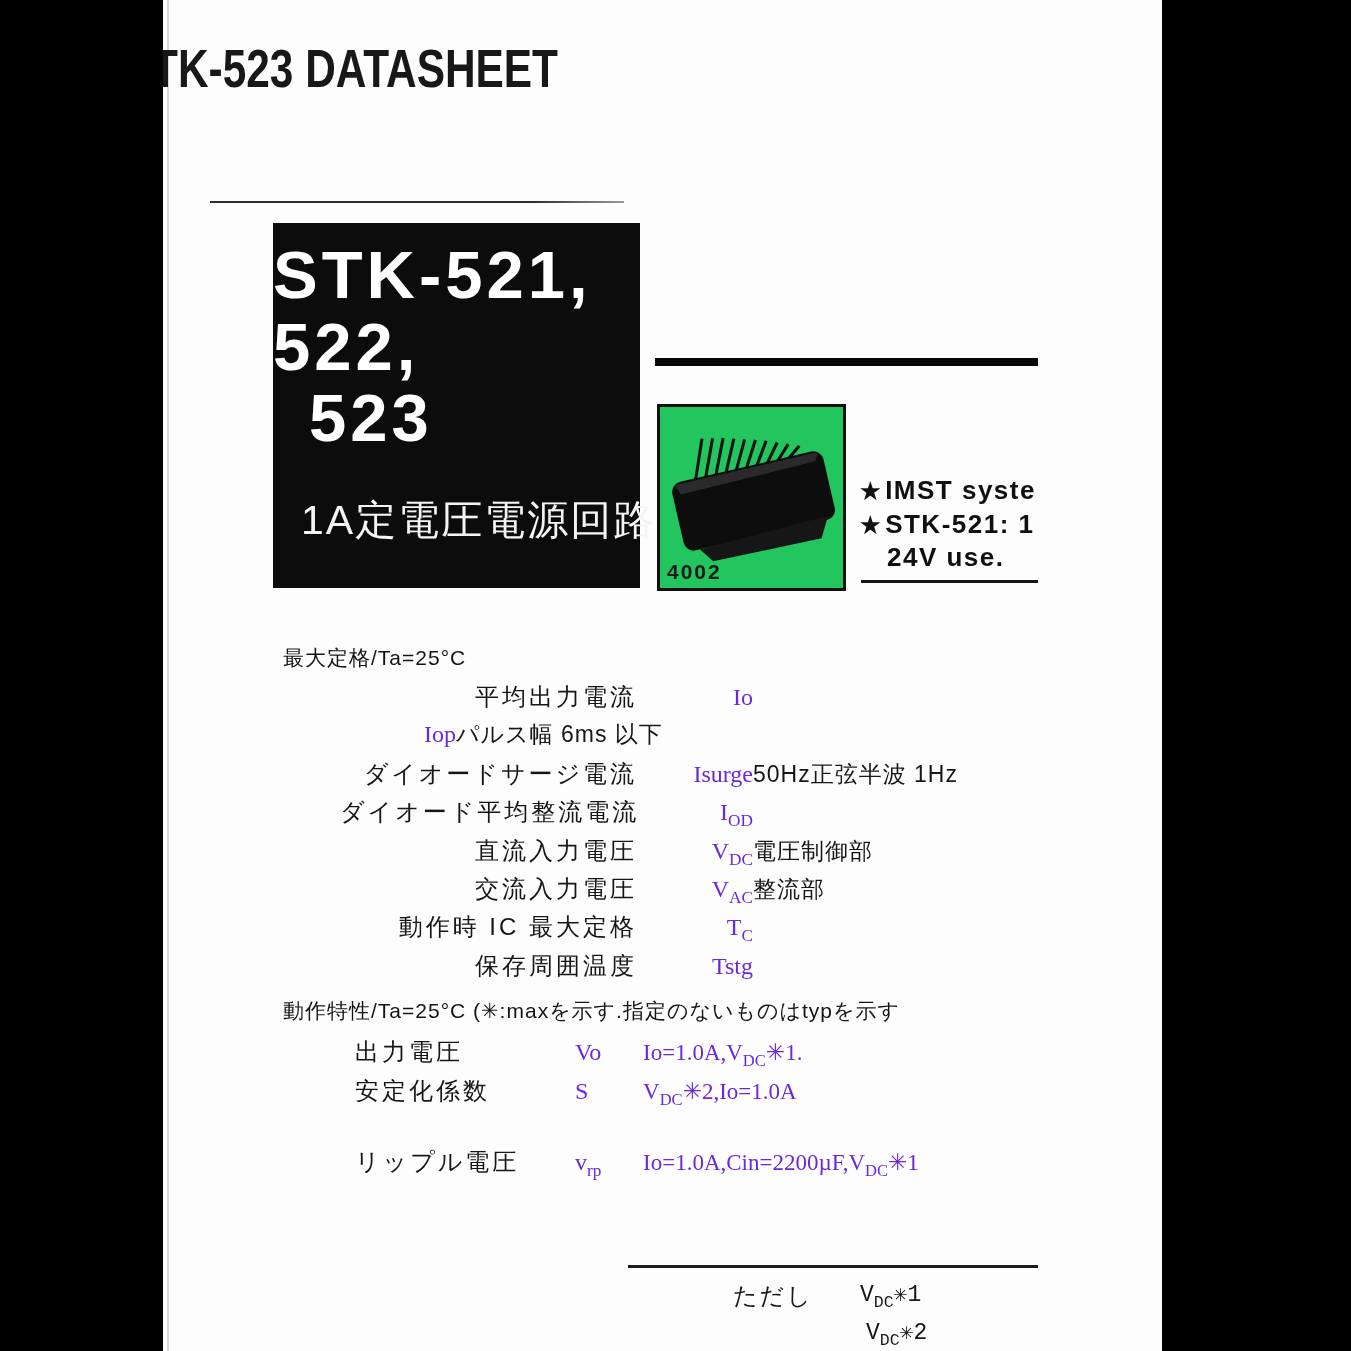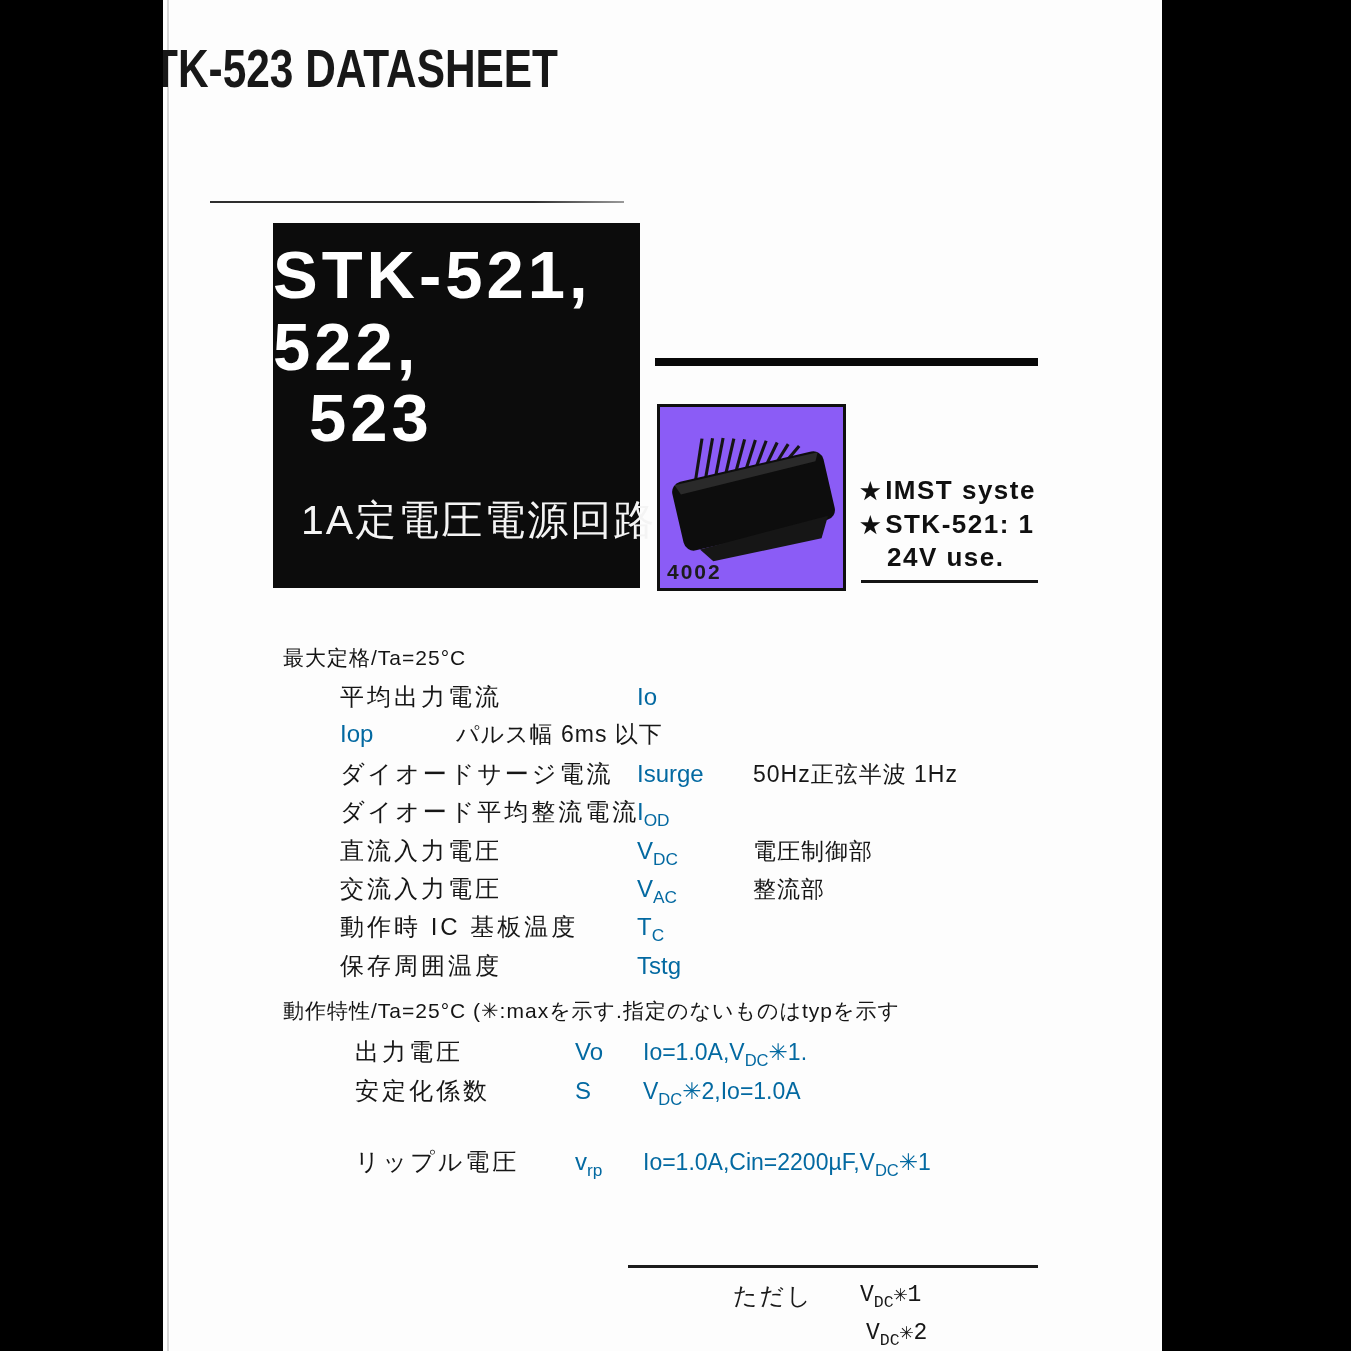--- a/index.html
+++ b/index.html
@@ -26,46 +26,46 @@
   
   .product-box{position:absolute;left:273px;top:223px;width:367px;height:365px;background:#0c0c0c;z-index:2;}
   .models{padding:16px 6px 0 0;text-align:left;color:#fff;
     font:700 67px/71.5px "Liberation Sans",sans-serif;letter-spacing:4px;white-space:nowrap;}
   .models .m3{padding-right:18px;padding-left:36px;}
   .product-subtitle{position:absolute;left:0;top:270px;width:100%;box-sizing:border-box;padding-left:28px;
     color:#f4f4f4;font-size:41px;letter-spacing:2px;white-space:nowrap;}
 
   
   .thick-rule{position:absolute;left:655px;top:358px;width:383px;height:8px;background:#080808;}
-  .photo-frame{position:absolute;left:657px;top:404px;width:183px;height:181px;border:3px solid #101010;background:#8b5cf6;}
+  .photo-frame{position:absolute;left:657px;top:404px;width:183px;height:181px;border:3px solid #101010;background:#22c55e;}
   .photo-frame svg{display:block;width:100%;height:100%;}
   .photo-caption{position:absolute;left:7px;bottom:4px;font:700 21px "Liberation Sans",sans-serif;color:#1c1c1c;letter-spacing:2px;}
   .features{position:absolute;left:860px;top:474px;color:#101010;
     font:700 26px/32.5px "Liberation Sans",sans-serif;letter-spacing:1.5px;white-space:nowrap;}
   .feat{display:flex;align-items:baseline;}
   .feat .star{font-size:23px;margin-right:3px;}
   .feat.indent{margin-left:27px;}
   .features-rule{position:absolute;left:861px;top:580px;width:177px;height:3px;background:#151515;}
 
   
   .sec-heading{position:absolute;left:283px;font-size:21px;color:#141414;letter-spacing:1px;white-space:nowrap;}
   .ratings-heading{top:644px;}
   .chars-heading{top:997px;}
 
   
   .tbl{position:absolute;white-space:nowrap;}
   .row{display:flex;align-items:baseline;}
   .lbl{font-size:24px;letter-spacing:3px;color:#161616;}
-  .sym,.cond-mono{font-family:Liberation Sans, sans-serif;color:#0369a1;}
+  .sym,.cond-mono{font-family:Liberation Serif, serif;color:#6d28d9;}
   .sym{font-size:24px;}
   .cond{font-size:23px;color:#161616;letter-spacing:1px;}
   .cond-mono{font-size:23px;letter-spacing:0;}
   sub{font-size:72%;line-height:0;}
 
-  .ratings{left:340px;top:681px;}
+  .ratings{left:340px;top:681px;text-align:right;}
   .ratings .row{height:38.4px;}
   .ratings .lbl{width:297px;}
   .ratings .sym{width:116px;}
 
   .chars{left:355px;top:1036px;}
   .chars .row{height:38.6px;}
   .chars .lbl{width:220px;}
   .chars .sym{width:68px;}
   .chars .row.gap{margin-top:33px;}
 
@@ -154,21 +154,21 @@
       <span class="lbl">直流入力電圧</span>
       <span class="sym">V<sub>DC</sub></span>
       <span class="cond">電圧制御部</span>
     </div>
     <div class="row">
       <span class="lbl">交流入力電圧</span>
       <span class="sym">V<sub>AC</sub></span>
       <span class="cond">整流部</span>
     </div>
     <div class="row">
-      <span class="lbl">動作時 IC 基板温度</span>
+      <span class="lbl">動作時 IC 最大定格</span>
       <span class="sym">T<sub>C</sub></span>
       <span class="cond"></span>
     </div>
     <div class="row">
       <span class="lbl">保存周囲温度</span>
       <span class="sym">Tstg</span>
       <span class="cond"></span>
     </div>
   </div>
 

